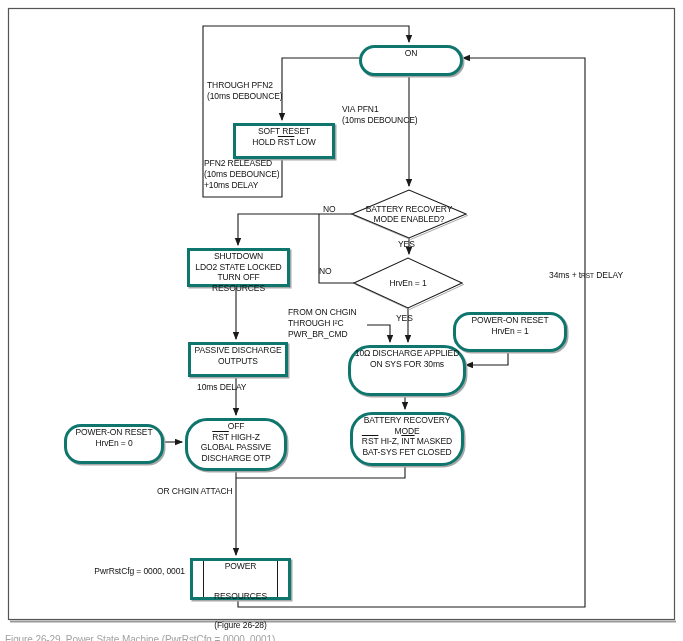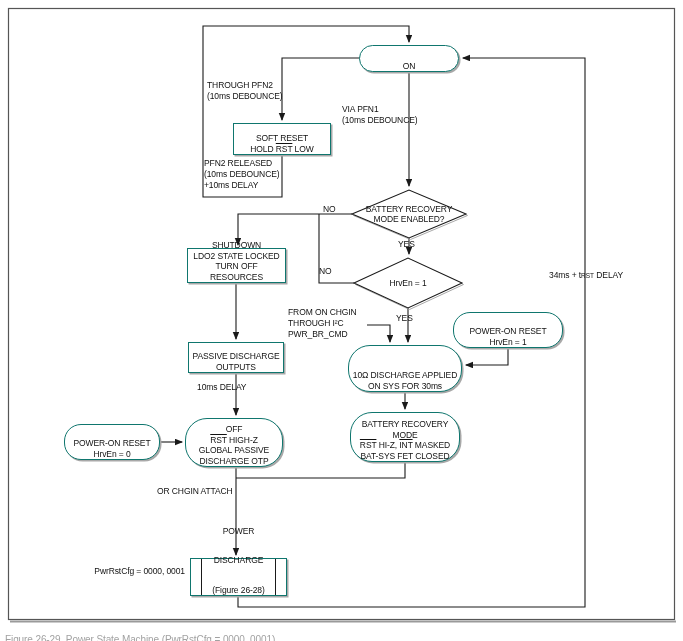--- a/index.html
+++ b/index.html
@@ -1,19 +1,19 @@
 <!DOCTYPE html>
 <html><head>
 <meta charset="utf-8">
 <style>
   html,body{margin:0;padding:0;background:#fff;}
   #page{position:relative;width:683px;height:641px;background:#ffffff;overflow:hidden;
         font-family:"Liberation Sans",sans-serif;color:#111;font-size:8.5px;letter-spacing:-0.1px;}
-  .node{position:absolute;background:#fff;border:1px solid #0f766e;box-shadow:1.5px 1.5px 0 #a8a8a8;
-        display:flex;flex-direction:column;align-items:center;justify-content:flex-end;
+  .node{position:absolute;background:#fff;border:3px solid #0f766e;box-shadow:1.5px 1.5px 0 #a8a8a8;
+        display:flex;flex-direction:column;align-items:center;justify-content:flex-start;
         text-align:center;line-height:10.5px;z-index:3;}
   .oval{border-radius:22px;}
   .pill{border-radius:50px;}
   .oval-sm{border-radius:17px;}
   .lbl{position:absolute;text-align:left;line-height:11px;z-index:4;background:transparent;}
   .lbl-left{text-align:left;}
   .ov{text-decoration:overline;}
   .tiny{font-size:6.5px;letter-spacing:0;}
   svg.wires{position:absolute;left:0;top:0;z-index:2;}
   .dlabel{position:absolute;z-index:4;text-align:center;line-height:10.5px;
@@ -133,21 +133,21 @@
 
   <div class="node oval-sm" style="left:453px;top:312px;width:108px;height:34px;">
     <div>POWER-ON RESET</div>
     <div>HrvEn = 1</div>
   </div>
 
   <div class="node" style="left:190px;top:558px;width:95px;height:36px;gap:19px;">
     <div class="psbar" style="left:10px;"></div>
     <div class="psbar" style="right:10px;"></div>
     <div>POWER</div>
-    <div>DISCHARGE</div>
+    <div>RESOURCES</div>
     <div>(Figure 26-28)</div>
   </div>
 
   <div class="lbl" style="left:207px;top:80px;width:120px;">
     <div>THROUGH PFN2</div>
     <div>(10ms DEBOUNCE)</div>
   </div>
 
   <div class="lbl" style="left:204px;top:158px;width:120px;">
     <div>PFN2 RELEASED</div>

